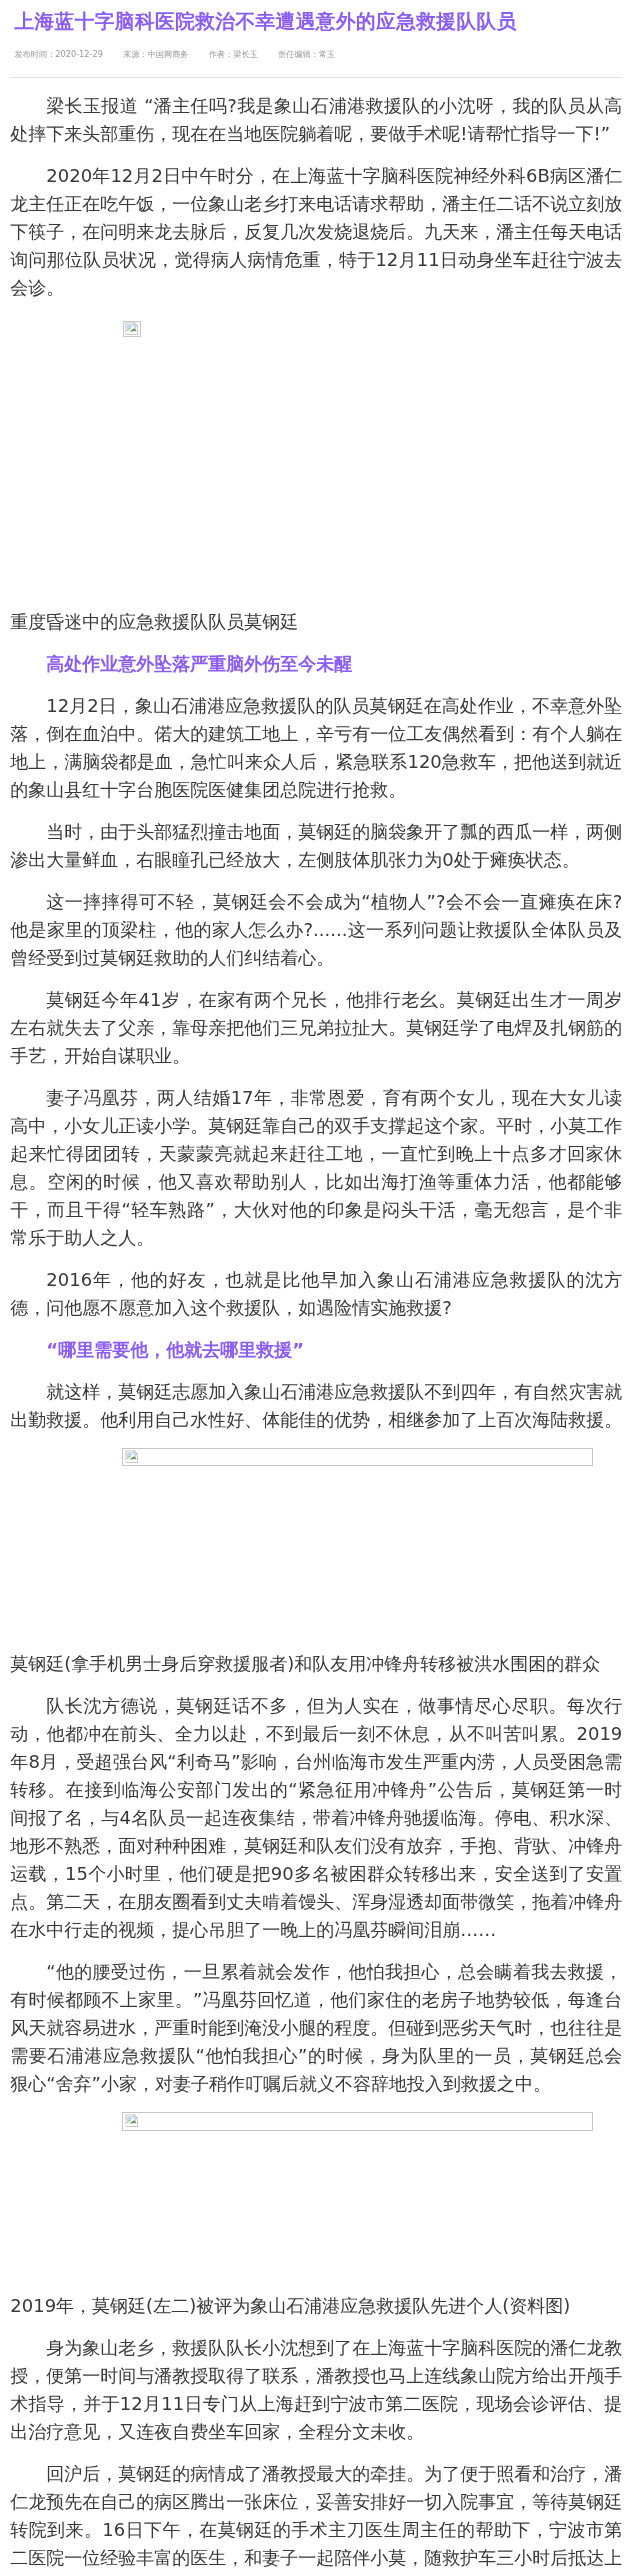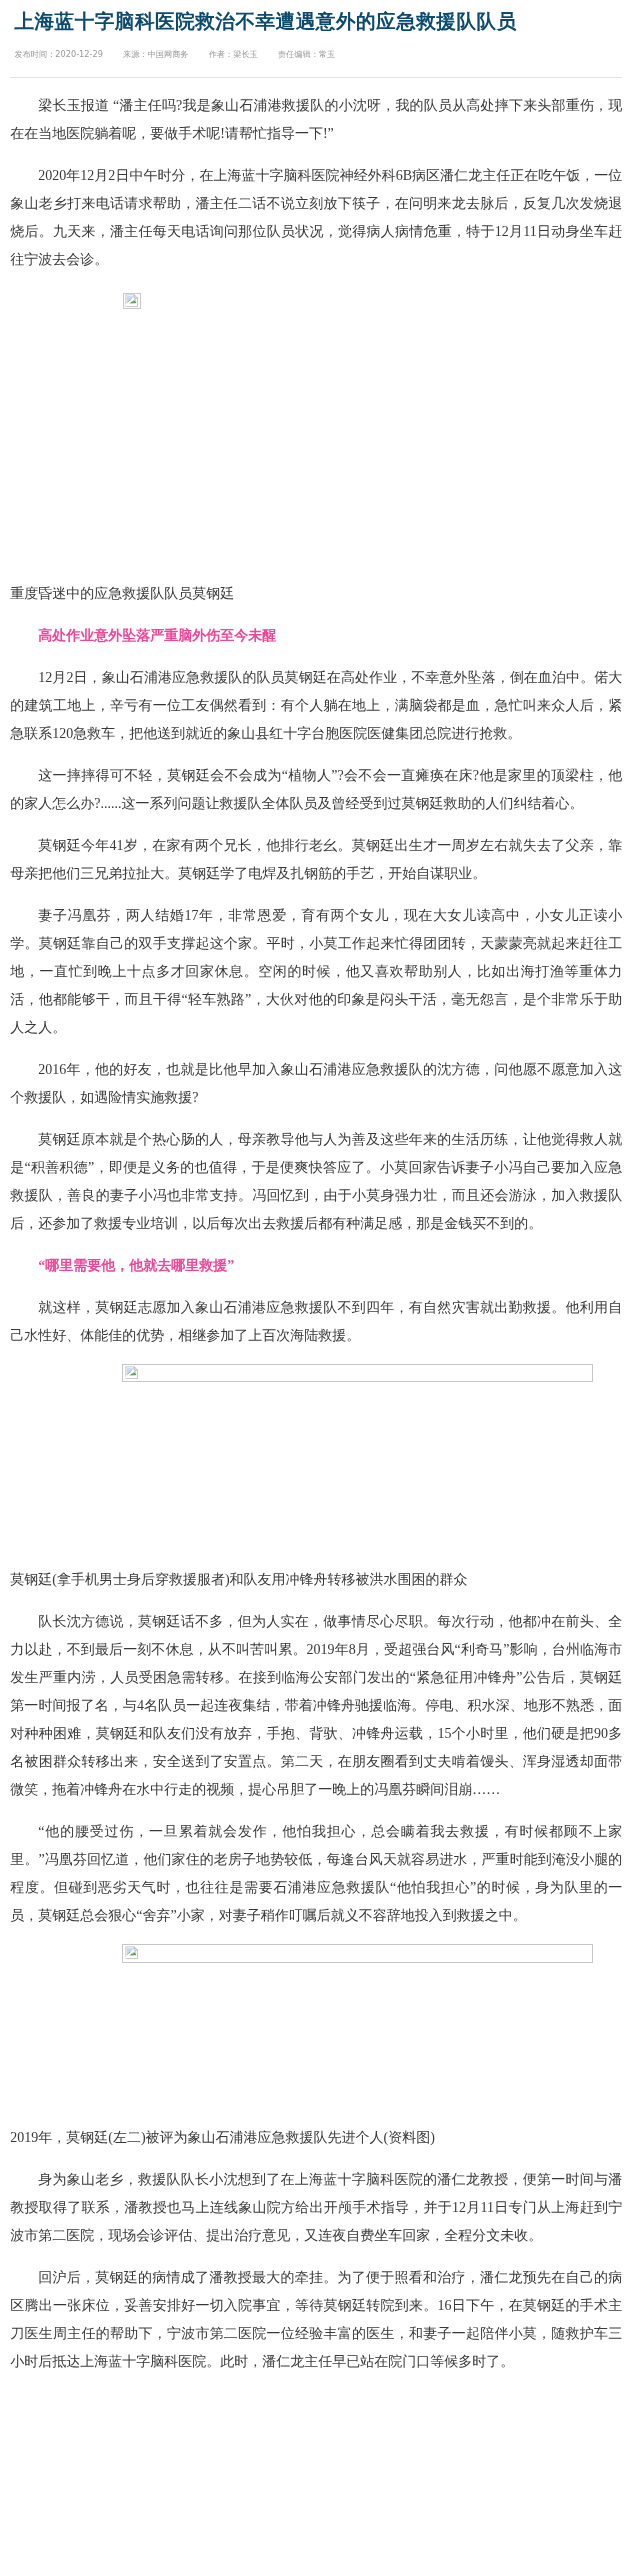--- a/index.html
+++ b/index.html
@@ -4,35 +4,34 @@
 <style>
   html, body { margin: 0; padding: 0; background: #ffffff; }
   body { font-family: "DejaVu Sans", "Liberation Sans", sans-serif; color: #383838; }
   .page { width: 612px; padding: 6.2px 10.3px 20.6px 10.3px; margin: 0 auto; min-height: 2960px; box-sizing: content-box; }
 
   h1.title {
     margin: 2.1px 0 13.4px 4.1px;
     font-size: 19.6px;
     line-height: 27px;
     font-weight: bold;
-    color: #0c4a6e;
+    color: #8b5cf6;
     letter-spacing: 0.5px;
   }
   .meta { font-size: 8.2px; color: #999999; margin: 0 0 0 4.1px; line-height: 11.3px; }
   .meta .meta-item { margin-right: 17.5px; margin-top: 37px; }
   hr.divider { border: none; border-top: 0.5px solid #e2e2e2; margin: 17.5px 0 3.1px 0; }
 
   p.para, p.subhead, p.caption {
-    font-size: 14px;
+    font-size: 18px;
     line-height: 28px;
     margin: 14px 0;
-    font-family: Liberation Serif, serif;
   }
   p.para { text-indent: 2em; text-align: justify; }
-  p.subhead { text-indent: 2em; font-weight: bold; color: #ec4899; }
+  p.subhead { text-indent: 2em; font-weight: bold; color: #8b5cf6; }
   p.caption { text-indent: 0; }
 
   
   .img-region { position: relative; }
   .img-region.first { height: 273px; margin-top: 18.5px; }
   .icon-box {
     display: inline-block;
     width: 17.5px; height: 16.5px;
     border: 0.5px solid #c9c9c9;
     background: #fdfdfd;
@@ -81,25 +80,25 @@
         <path d="M1 21 L21 3" stroke="#ffffff" stroke-width="3.4"></path>
         <path d="M16.5 1.5 l6 6 h-6 z" fill="#ededed" stroke="#9b9b9b" stroke-width="1"></path>
       </svg>
     </span>
   </div>
 
   <p class="caption">重度昏迷中的应急救援队队员莫钢廷</p>
 
   <p class="subhead">高处作业意外坠落严重脑外伤至今未醒</p>
   <p class="para">12月2日，象山石浦港应急救援队的队员莫钢廷在高处作业，不幸意外坠落，倒在血泊中。偌大的建筑工地上，辛亏有一位工友偶然看到：有个人躺在地上，满脑袋都是血，急忙叫来众人后，紧急联系120急救车，把他送到就近的象山县红十字台胞医院医健集团总院进行抢救。</p>
+  <p class="para">当时，由于头部猛烈撞击地面，莫钢廷的脑袋象开了瓢的西瓜一样，两侧渗出大量鲜血，右眼瞳孔已经放大，左侧肢体肌张力为0处于瘫痪状态。</p>
   <p class="para">这一摔摔得可不轻，莫钢廷会不会成为“植物人”?会不会一直瘫痪在床?他是家里的顶梁柱，他的家人怎么办?......这一系列问题让救援队全体队员及曾经受到过莫钢廷救助的人们纠结着心。</p>
   <p class="para">莫钢廷今年41岁，在家有两个兄长，他排行老幺。莫钢廷出生才一周岁左右就失去了父亲，靠母亲把他们三兄弟拉扯大。莫钢廷学了电焊及扎钢筋的手艺，开始自谋职业。</p>
   <p class="para">妻子冯凰芬，两人结婚17年，非常恩爱，育有两个女儿，现在大女儿读高中，小女儿正读小学。莫钢廷靠自己的双手支撑起这个家。平时，小莫工作起来忙得团团转，天蒙蒙亮就起来赶往工地，一直忙到晚上十点多才回家休息。空闲的时候，他又喜欢帮助别人，比如出海打渔等重体力活，他都能够干，而且干得“轻车熟路”，大伙对他的印象是闷头干活，毫无怨言，是个非常乐于助人之人。</p>
   <p class="para">2016年，他的好友，也就是比他早加入象山石浦港应急救援队的沈方德，问他愿不愿意加入这个救援队，如遇险情实施救援?</p>
-  <p class="para">莫钢廷原本就是个热心肠的人，母亲教导他与人为善及这些年来的生活历练，让他觉得救人就是“积善积德”，即便是义务的也值得，于是便爽快答应了。小莫回家告诉妻子小冯自己要加入应急救援队，善良的妻子小冯也非常支持。冯回忆到，由于小莫身强力壮，而且还会游泳，加入救援队后，还参加了救援专业培训，以后每次出去救援后都有种满足感，那是金钱买不到的。</p>
 
   <p class="subhead">“哪里需要他，他就去哪里救援”</p>
   <p class="para">就这样，莫钢廷志愿加入象山石浦港应急救援队不到四年，有自然灾害就出勤救援。他利用自己水性好、体能佳的优势，相继参加了上百次海陆救援。</p>
 
   <div class="img-box-wide">
     <span>
       <svg width="13.4" height="13.4" viewBox="0 0 24 24" aria-hidden="true">
         <path d="M1.5 1.5 h15 l6 6 v15 h-21 z" fill="#ffffff" stroke="#9b9b9b" stroke-width="1"></path>
         <rect x="3" y="4" width="17" height="13" fill="#c3d9f2"></rect>
         <circle cx="15.5" cy="7.5" r="2" fill="#fdfdfd"></circle>

